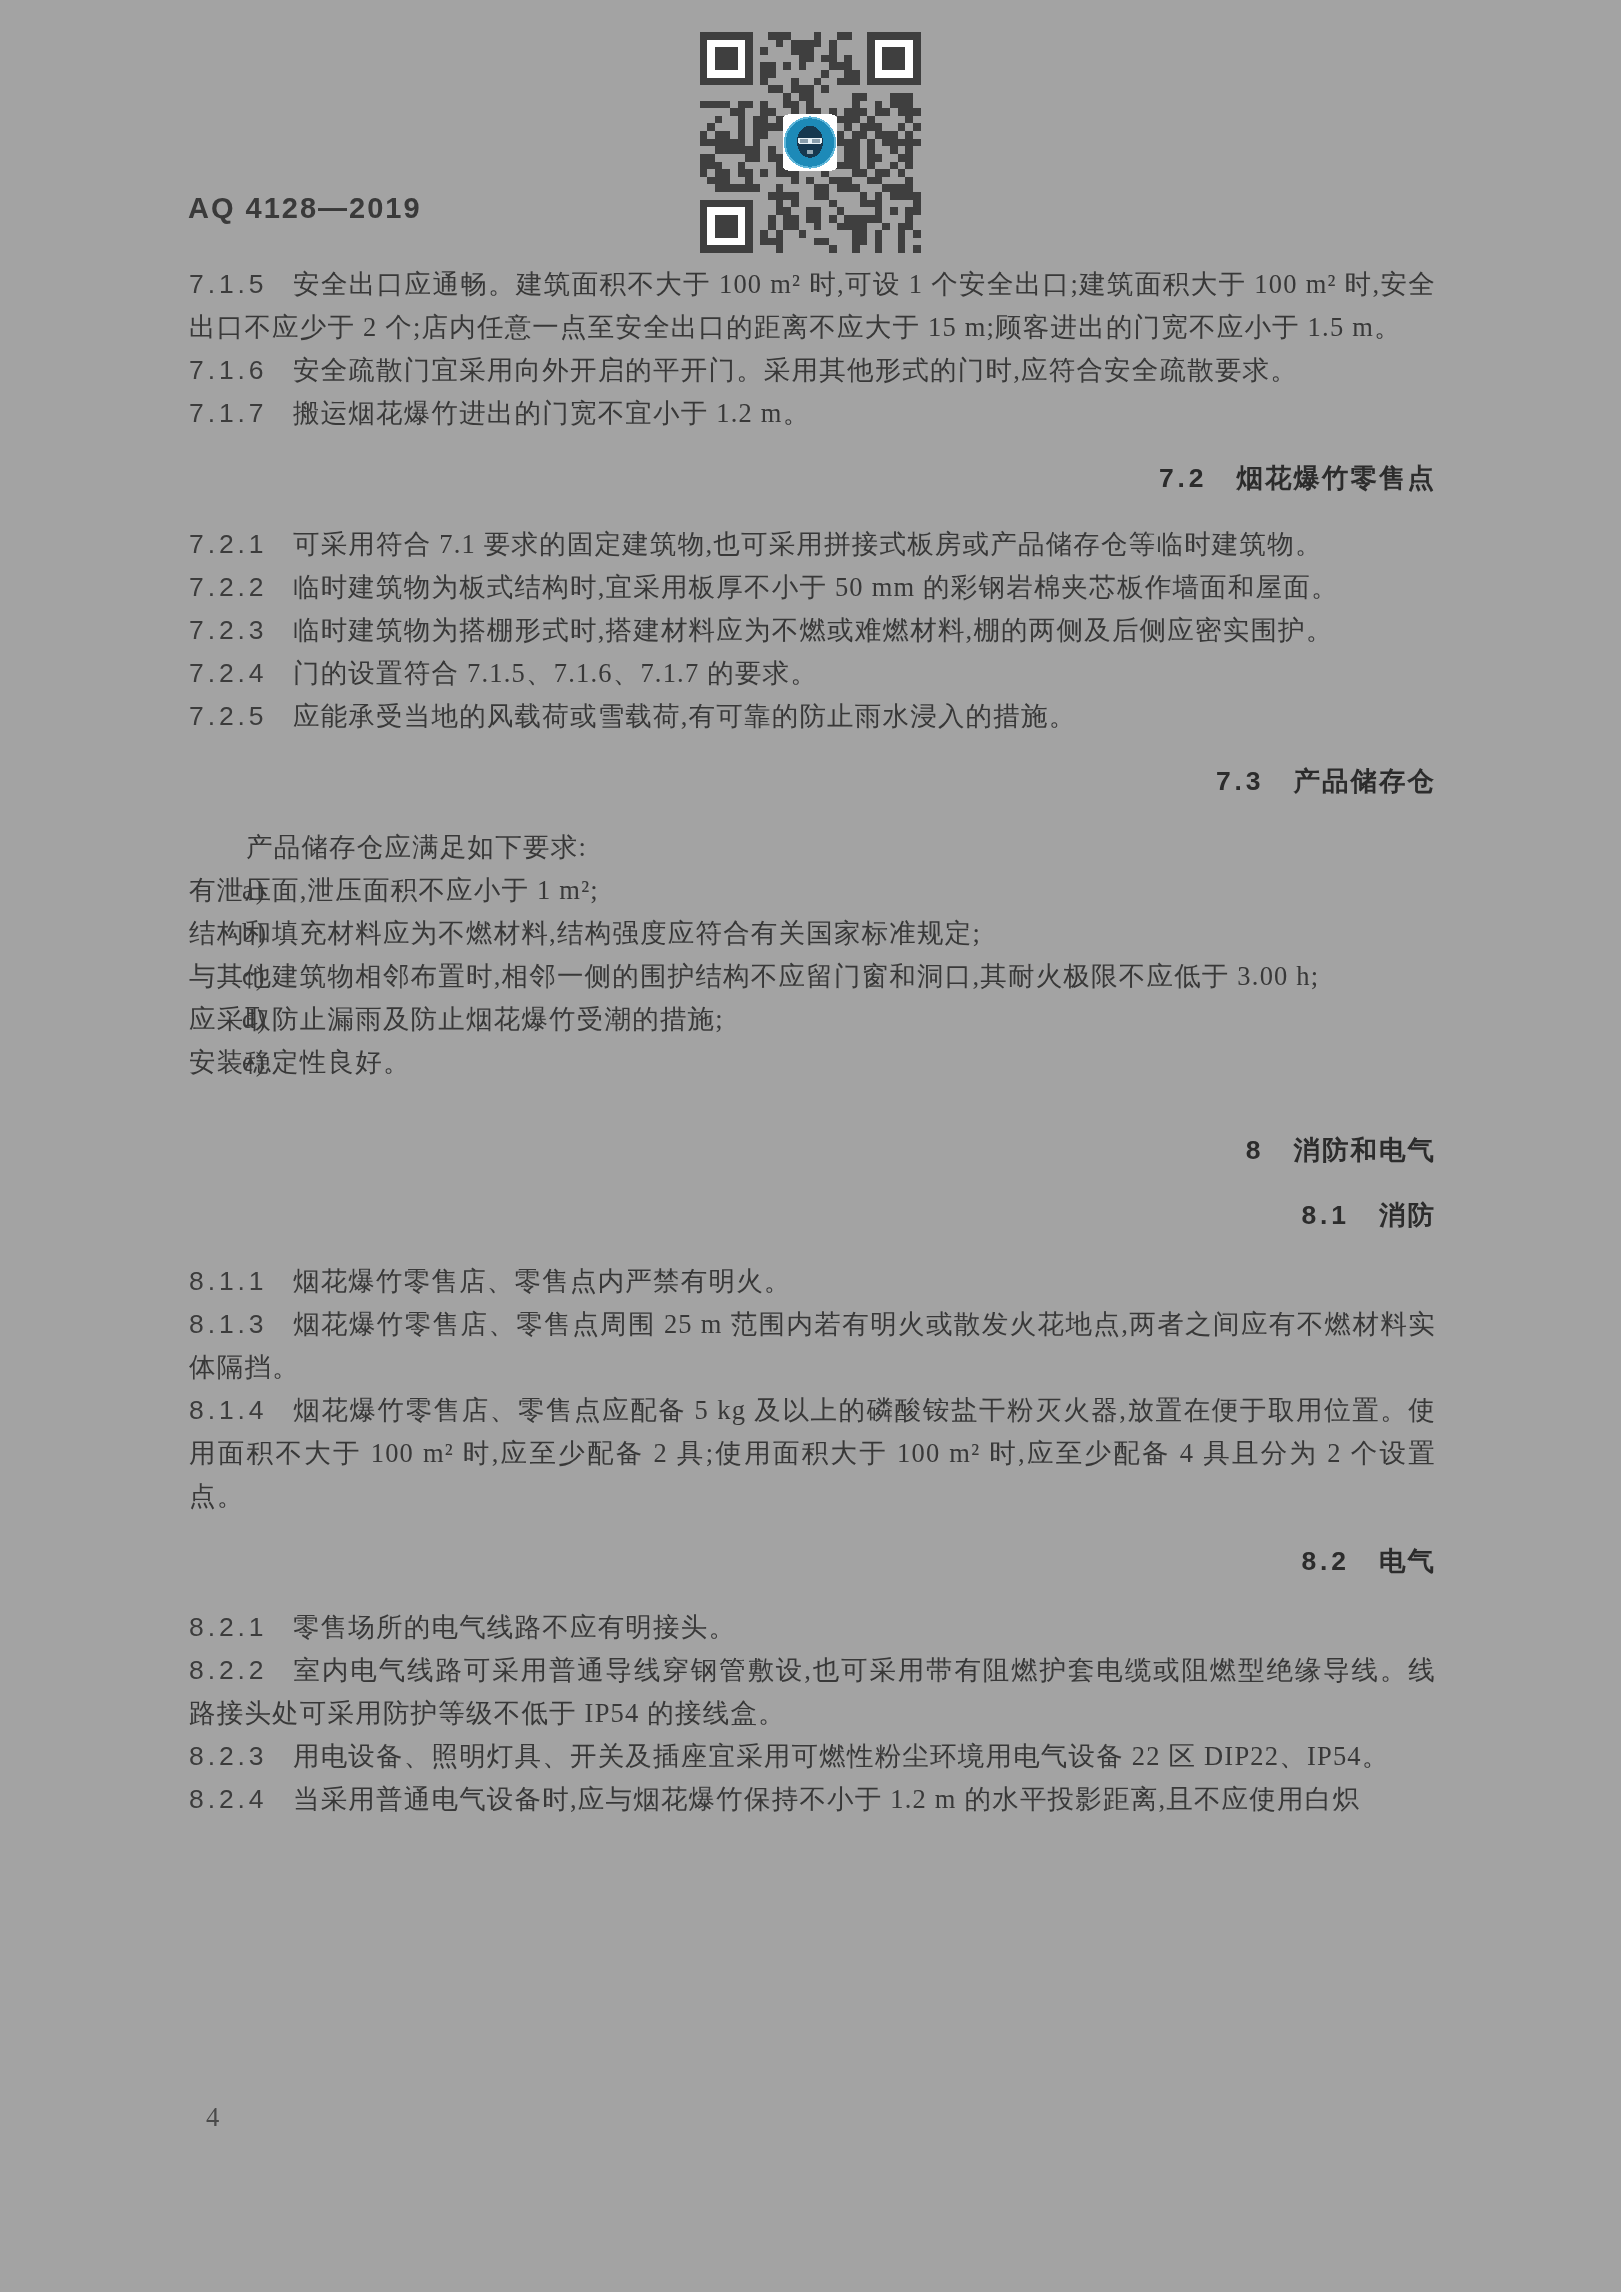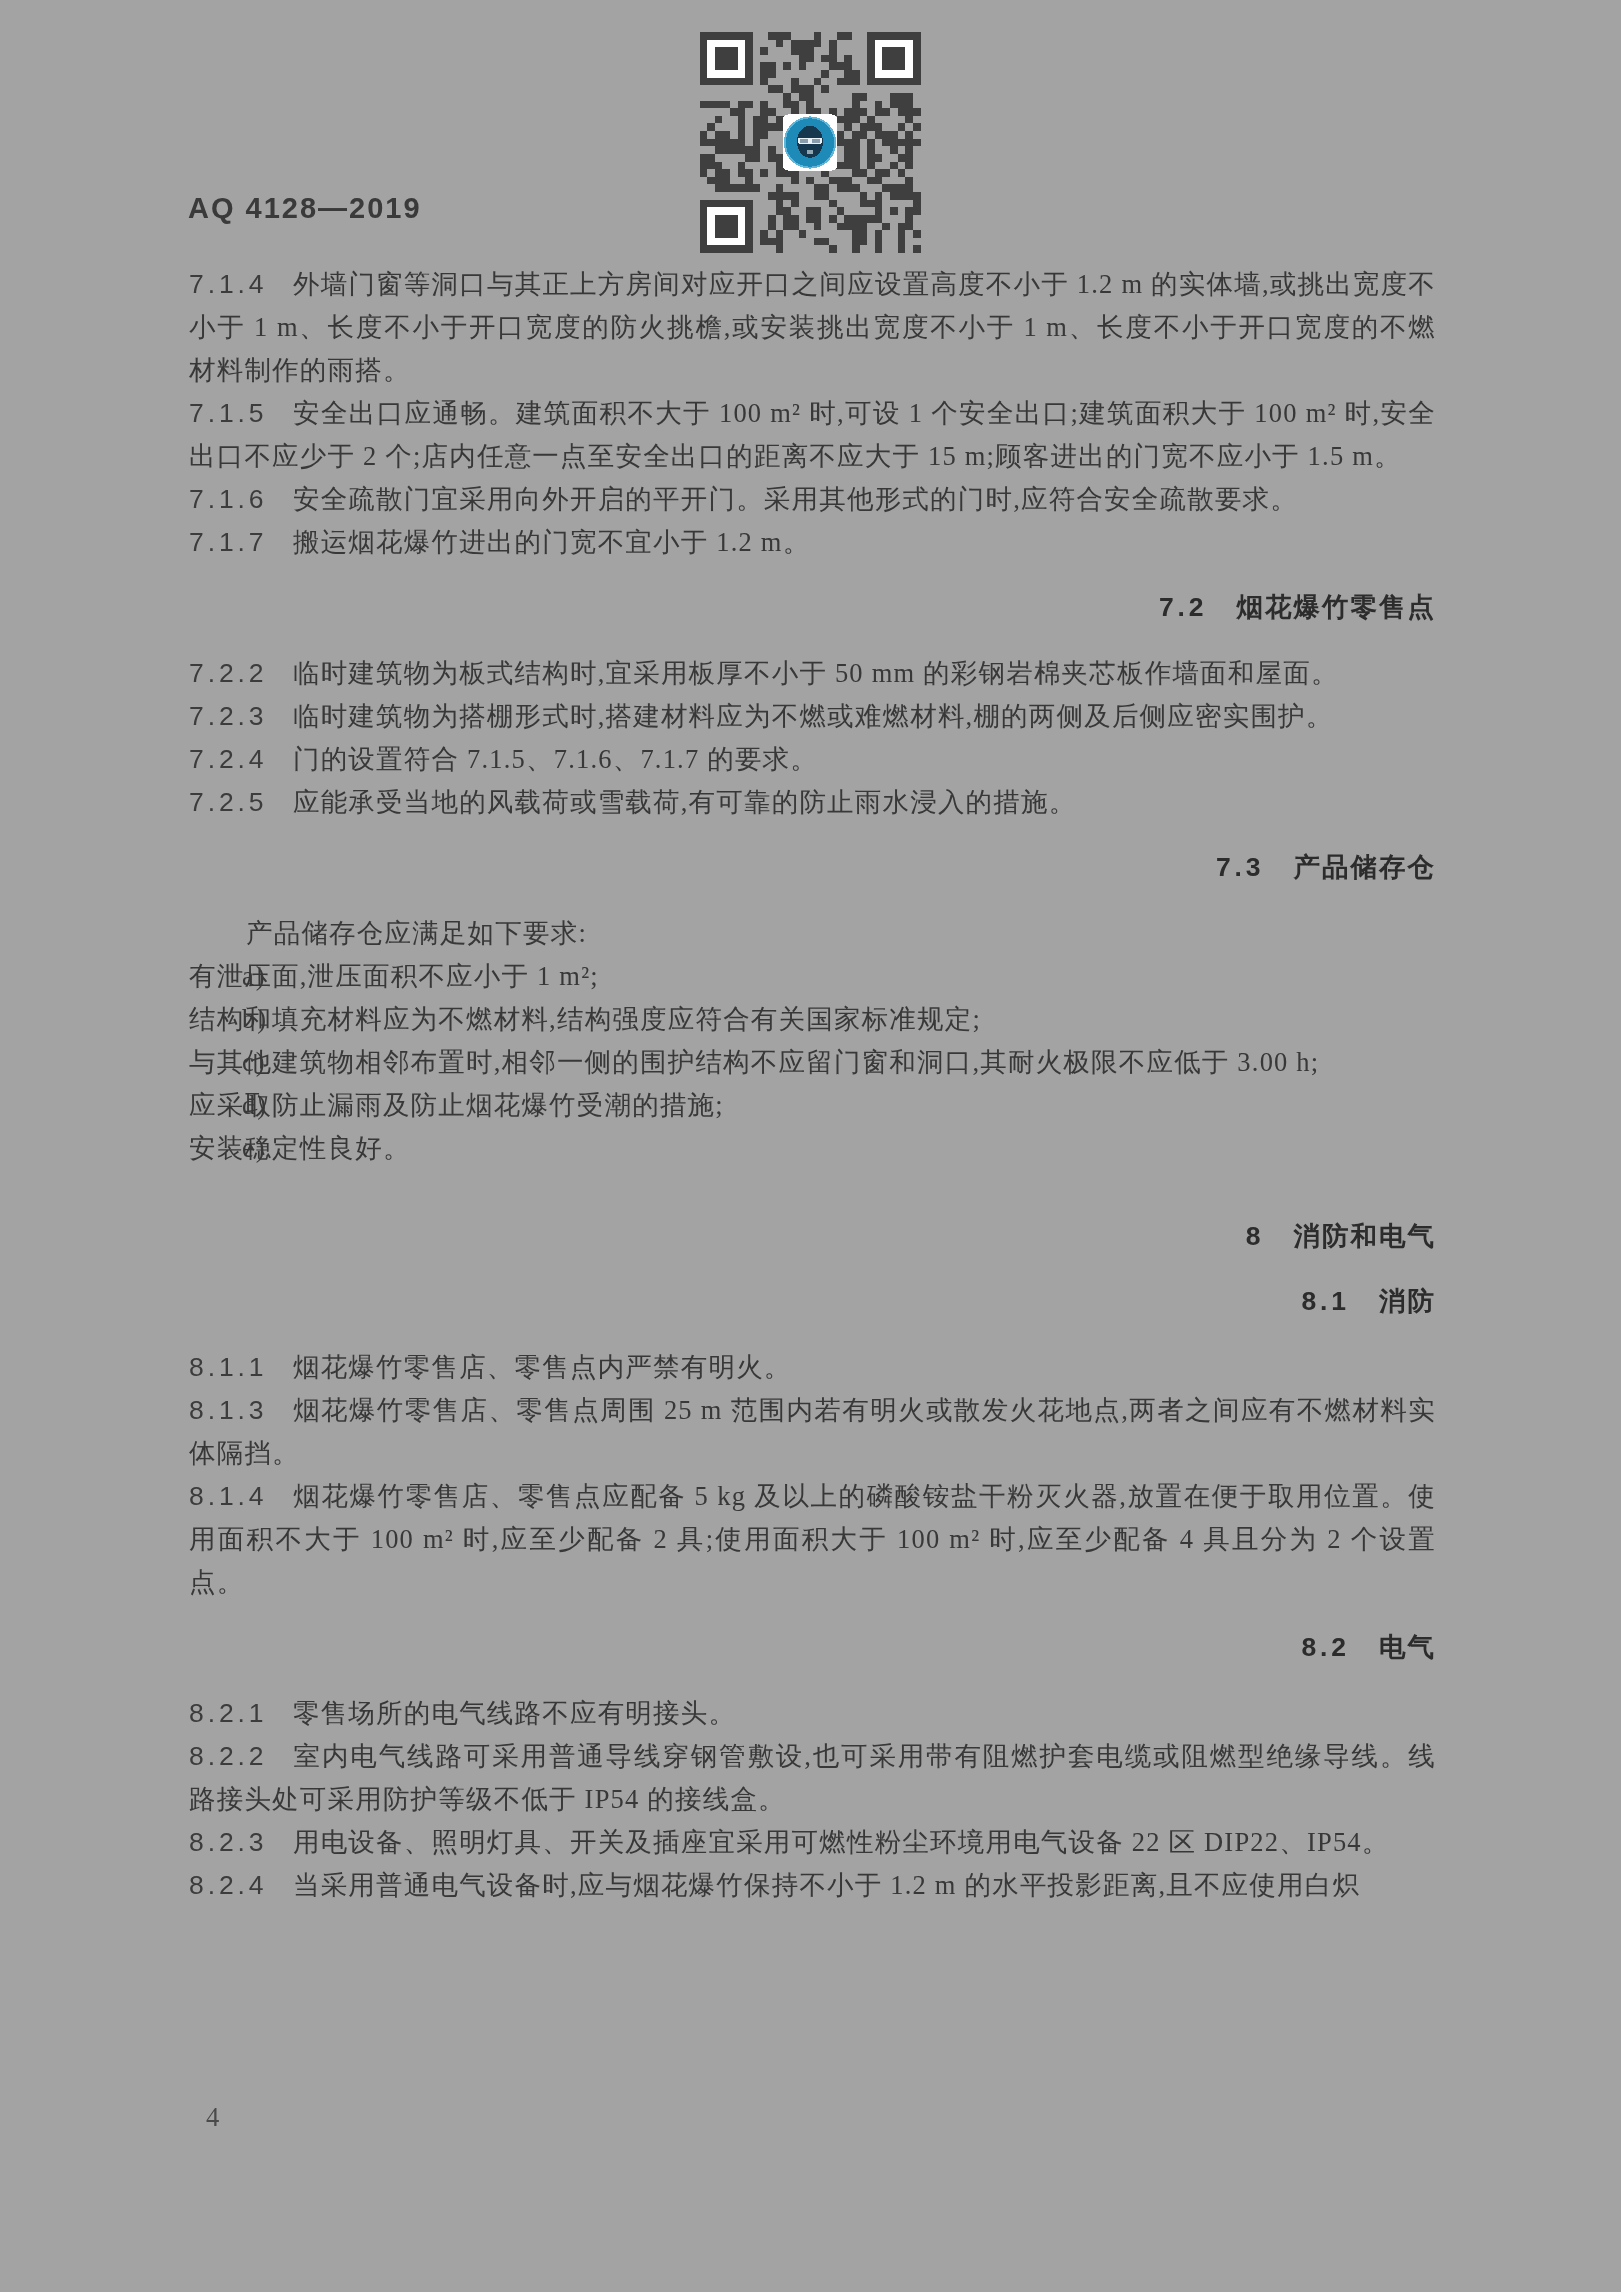--- a/index.html
+++ b/index.html
@@ -401,25 +401,25 @@
           <ellipse cx="14.5" cy="14.4" rx="1.7" ry="2.1" fill="#16384f"></ellipse>
           <rect x="12.9" y="13.9" width="3.2" height="0.75" fill="#e8f2f7" rx="0.2"></rect>
           <rect x="13.25" y="14" width="1" height="0.55" fill="#16384f" opacity="0.45"></rect>
           <rect x="14.75" y="14" width="1" height="0.55" fill="#16384f" opacity="0.45"></rect>
           <rect x="14.05" y="15.5" width="0.9" height="0.5" fill="#e8f2f7" opacity="0.6"></rect>
         </g>
       </svg>
   </div>
 
   <div class="content" id="content-root">
-      <p class="clause"><span class="cnum">7.1.4</span><span class="ctext">外墙门窗等洞口与其正上方房间对应开口之间应设置高度不小于 1.2 m 的实体墙,或挑出宽度不小于 1 m、长度不小于开口宽度的防火挑檐,或安装挑出宽度不小于 1 m、长度不小于开口宽度的不燃材料制作的雨搭。</span></p>
       <p class="clause"><span class="cnum">7.1.5</span><span class="ctext">安全出口应通畅。建筑面积不大于 100 m² 时,可设 1 个安全出口;建筑面积大于 100 m² 时,安全出口不应少于 2 个;店内任意一点至安全出口的距离不应大于 15 m;顾客进出的门宽不应小于 1.5 m。</span></p>
       <p class="clause"><span class="cnum">7.1.6</span><span class="ctext">安全疏散门宜采用向外开启的平开门。采用其他形式的门时,应符合安全疏散要求。</span></p>
       <p class="clause"><span class="cnum">7.1.7</span><span class="ctext">搬运烟花爆竹进出的门宽不宜小于 1.2 m。</span></p>
       <h3 class="h2"><span class="cnum">7.2</span><span class="htext">烟花爆竹零售点</span></h3>
+      <p class="clause"><span class="cnum">7.2.1</span><span class="ctext">可采用符合 7.1 要求的固定建筑物,也可采用拼接式板房或产品储存仓等临时建筑物。</span></p>
       <p class="clause"><span class="cnum">7.2.2</span><span class="ctext">临时建筑物为板式结构时,宜采用板厚不小于 50 mm 的彩钢岩棉夹芯板作墙面和屋面。</span></p>
       <p class="clause"><span class="cnum">7.2.3</span><span class="ctext">临时建筑物为搭棚形式时,搭建材料应为不燃或难燃材料,棚的两侧及后侧应密实围护。</span></p>
       <p class="clause"><span class="cnum">7.2.4</span><span class="ctext">门的设置符合 7.1.5、7.1.6、7.1.7 的要求。</span></p>
       <p class="clause"><span class="cnum">7.2.5</span><span class="ctext">应能承受当地的风载荷或雪载荷,有可靠的防止雨水浸入的措施。</span></p>
       <h3 class="h2"><span class="cnum">7.3</span><span class="htext">产品储存仓</span></h3>
       <p class="intro">产品储存仓应满足如下要求:</p>
       <p class="li"><span class="li-label">a)</span><span class="li-text">有泄压面,泄压面积不应小于 1 m²;</span></p>
       <p class="li"><span class="li-label">b)</span><span class="li-text">结构和填充材料应为不燃材料,结构强度应符合有关国家标准规定;</span></p>
       <p class="li"><span class="li-label">c)</span><span class="li-text">与其他建筑物相邻布置时,相邻一侧的围护结构不应留门窗和洞口,其耐火极限不应低于 3.00 h;</span></p>
       <p class="li"><span class="li-label">d)</span><span class="li-text">应采取防止漏雨及防止烟花爆竹受潮的措施;</span></p>

